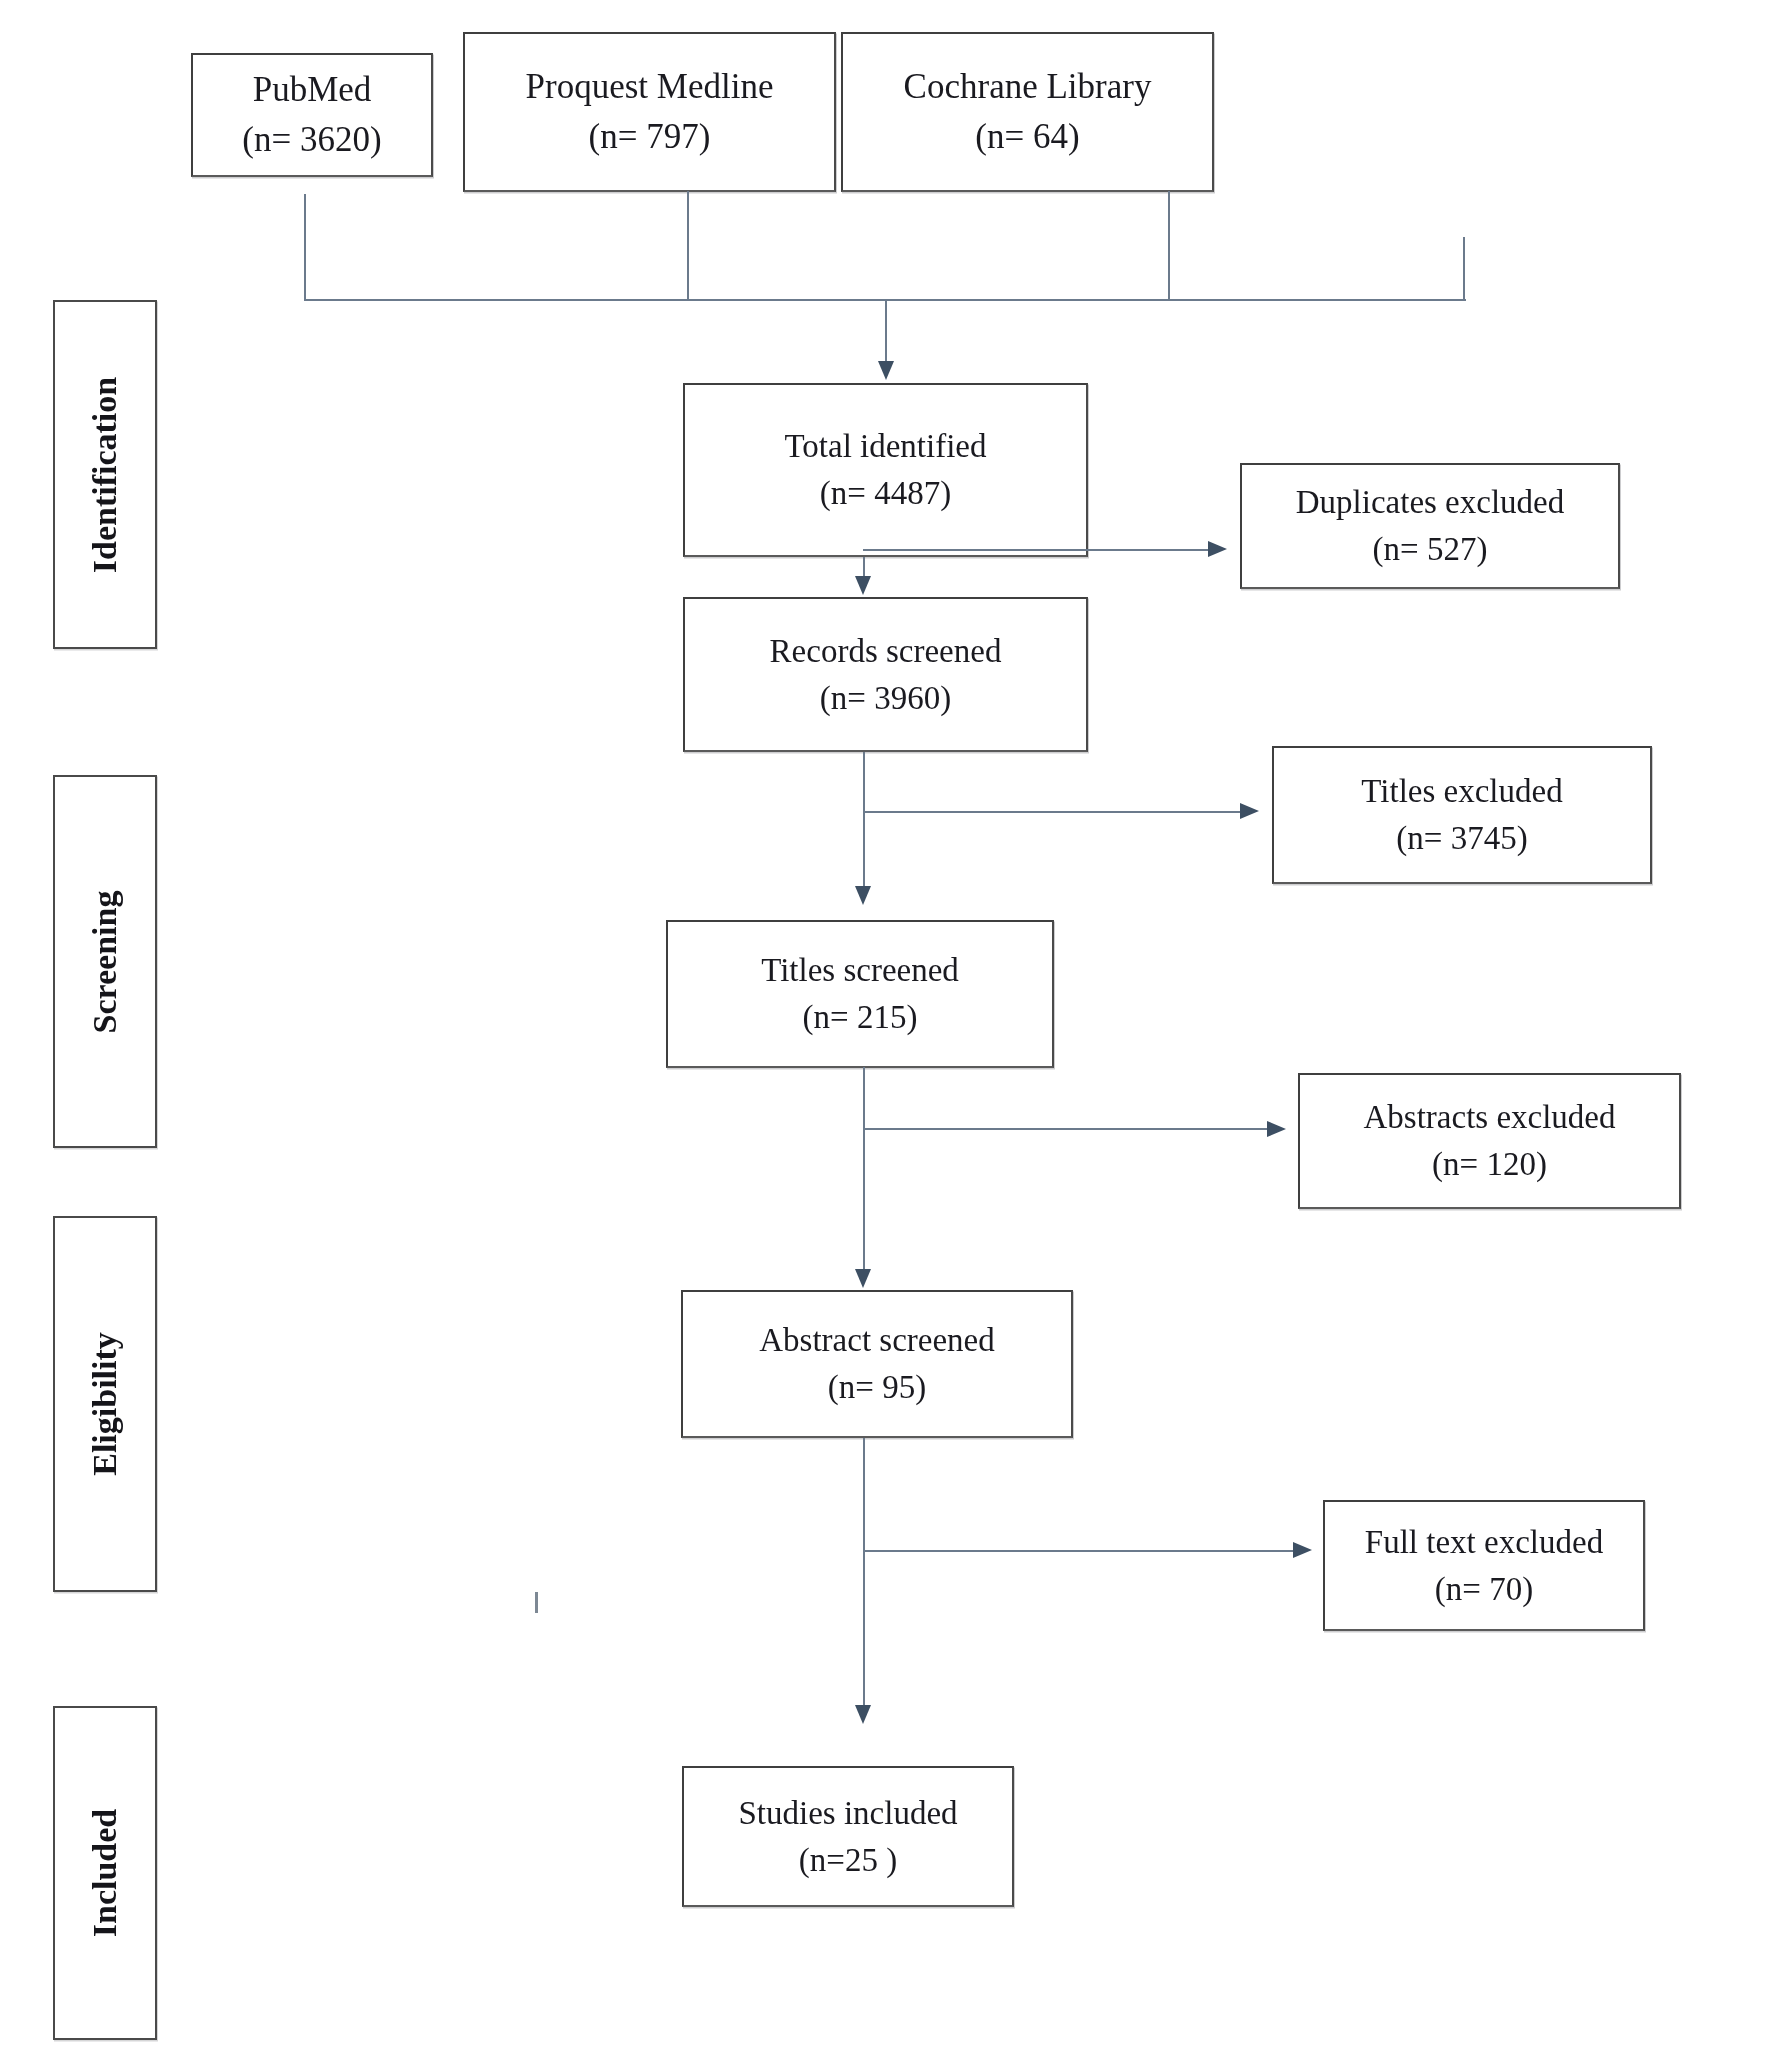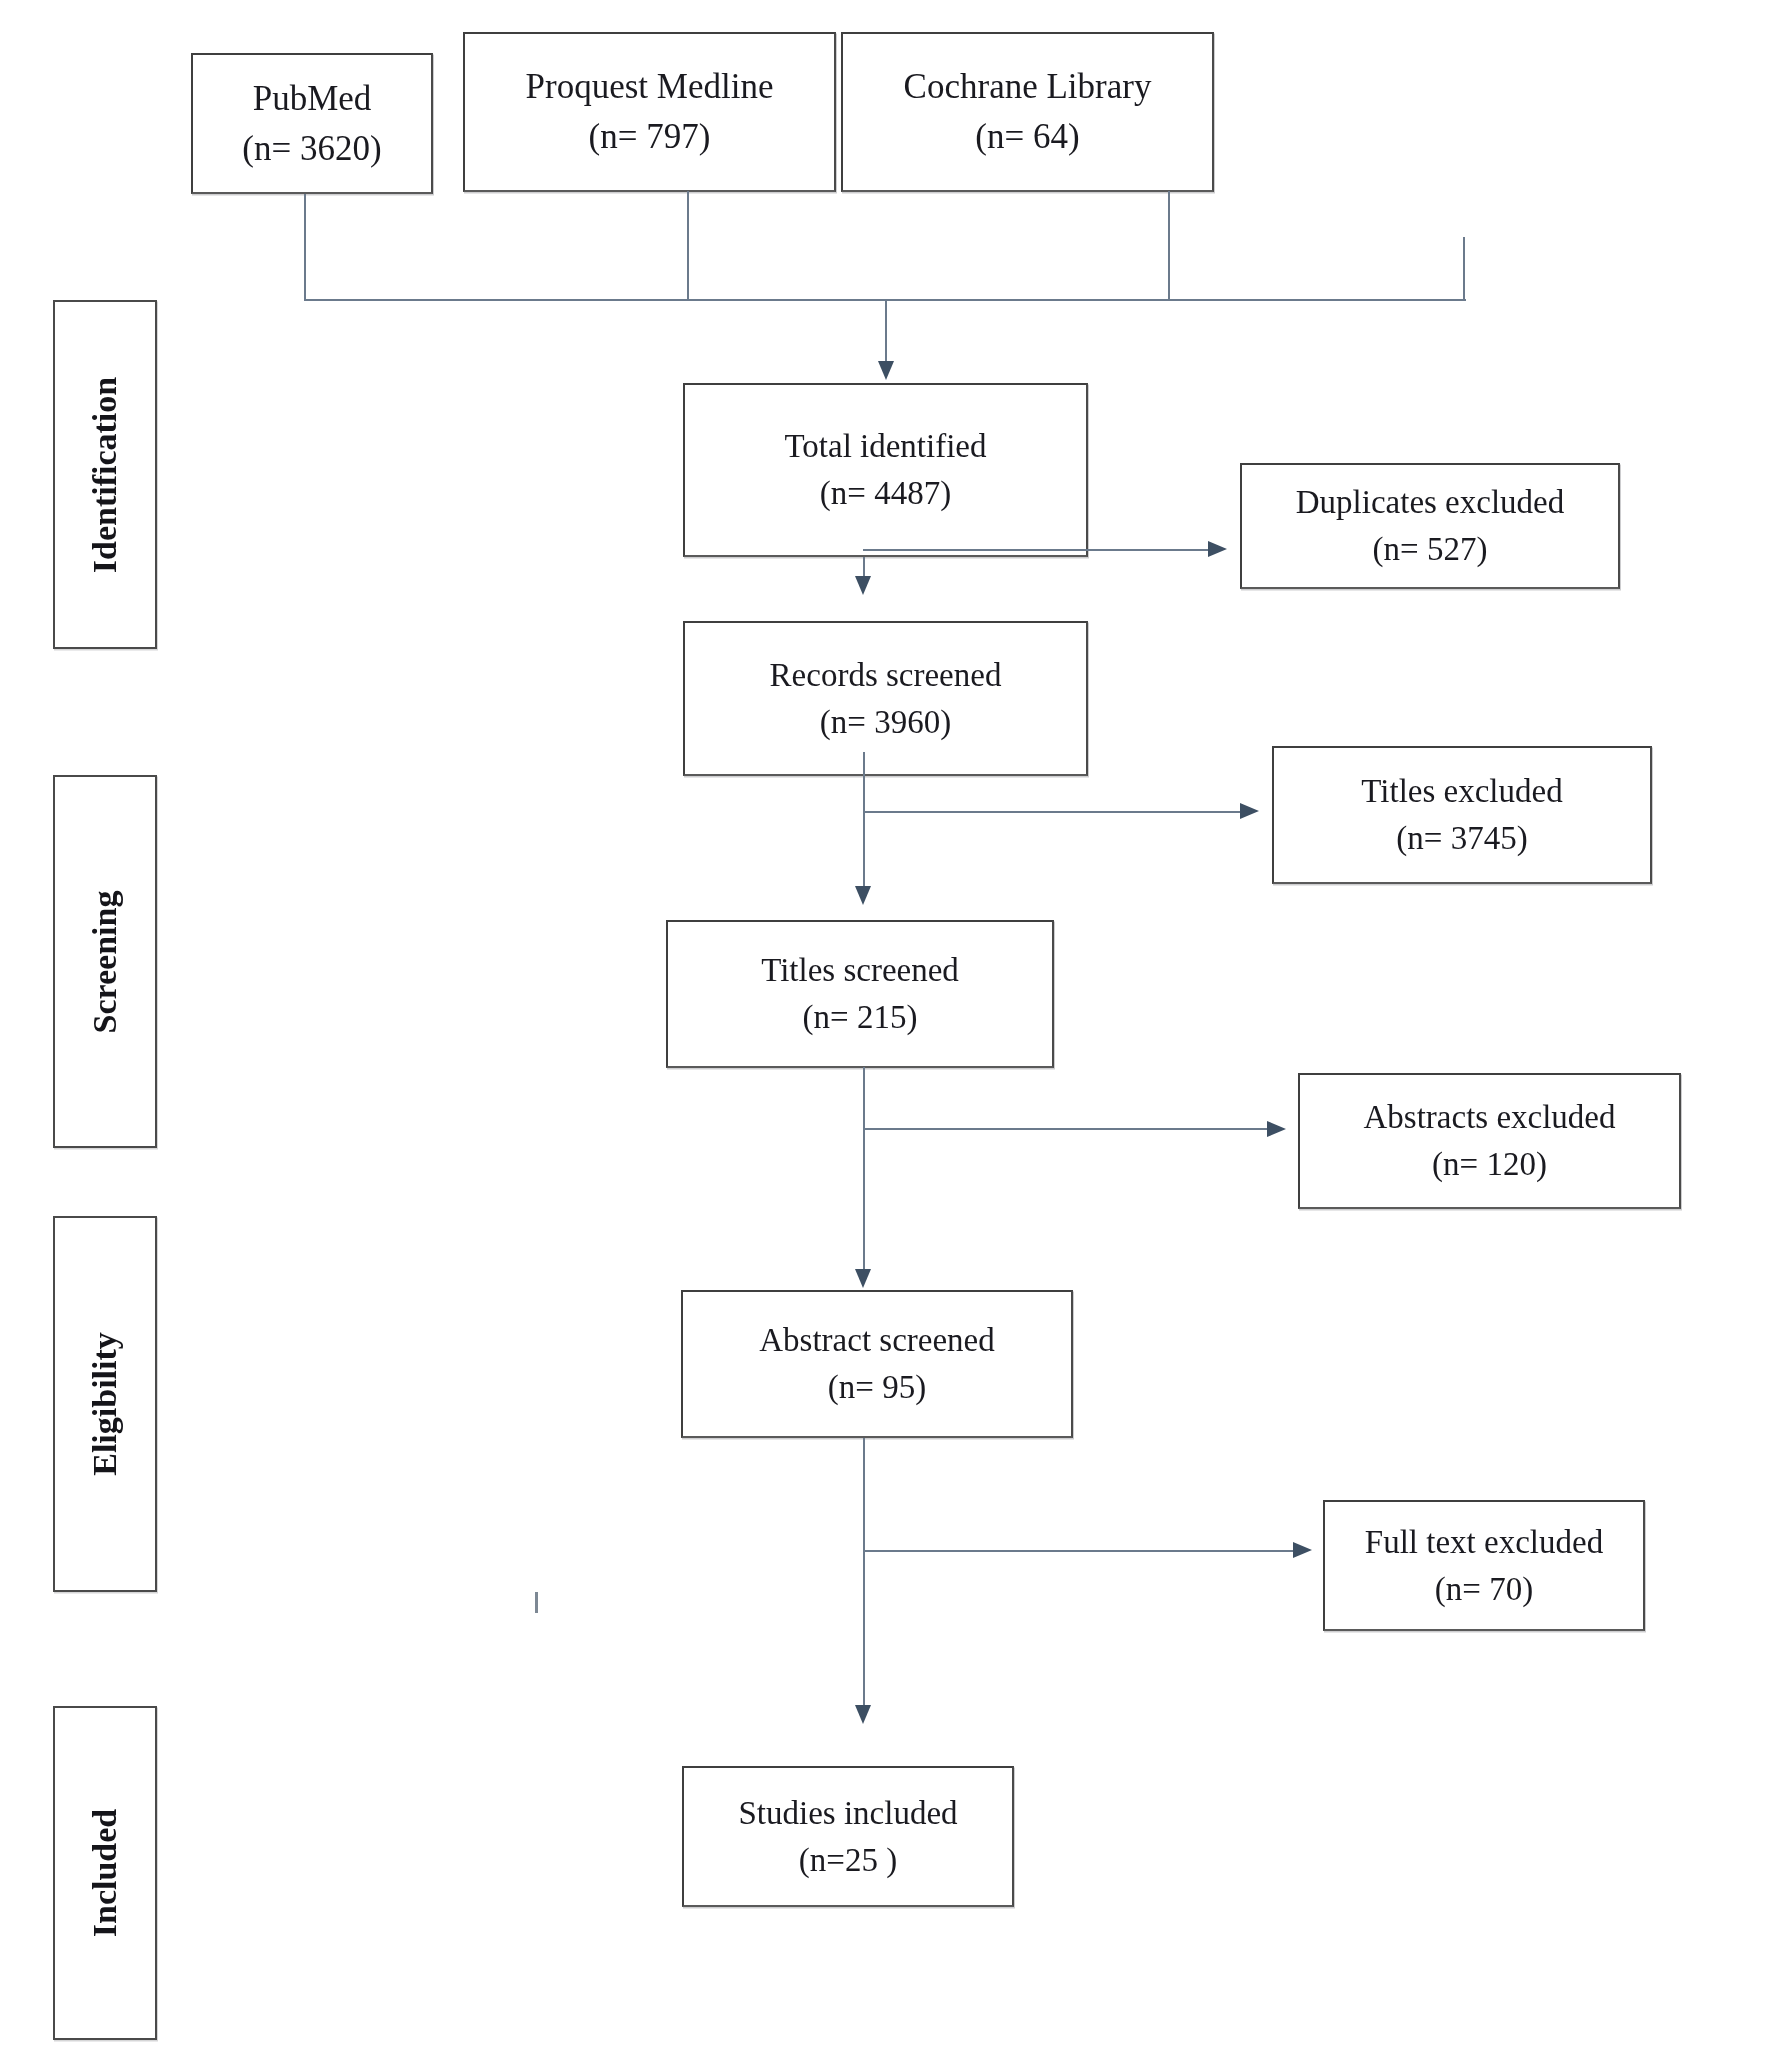--- a/index.html
+++ b/index.html
@@ -84,21 +84,21 @@
   </div>
 
   <div class="phase" style="left:53px; top:1216px; width:104px; height:376px;">
     <span style="font-size:34px;">Eligibility</span>
   </div>
 
   <div class="phase" style="left:53px; top:1706px; width:104px; height:334px;">
     <span style="font-size:34px;">Included</span>
   </div>
 
-  <div class="node" style="left:191px; top:53px; width:242px; height:141px; font-size:35px;">
+  <div class="node" style="left:191px; top:53px; width:242px; height:124px; font-size:35px;">
     <span class="l1">PubMed</span>
     <span class="l2">(n= 3620)</span>
   </div>
 
   <div class="node" style="left:463px; top:31.5px; width:373px; height:160px; font-size:35px;">
     <span class="l1">Proquest Medline</span>
     <span class="l2">(n= 797)</span>
   </div>
 
   <div class="node" style="left:841px; top:31.5px; width:373px; height:160px; font-size:35px;justify-content:center;">
@@ -115,21 +115,21 @@
   <div class="hline" style="left:304px; top:299px; width:1162px;"></div>
 
   <div class="vline" style="left:885px; top:299px; height:70px;"></div>
   <div class="arrow-down" style="left:878px; top:361px;"></div>
 
   <div class="node" style="left:683px; top:383px; width:405px; height:174px; font-size:33px;">
     <span class="l1">Total identified</span>
     <span class="l2">(n= 4487)</span>
   </div>
 
-  <div class="node" style="left:683px; top:597px; width:405px; height:155px; font-size:33px;margin-top:24px;">
+  <div class="node" style="left:683px; top:597px; width:405px; height:155px; font-size:33px;">
     <span class="l1">Records screened</span>
     <span class="l2">(n= 3960)</span>
   </div>
 
   <div class="node" style="left:666px; top:920px; width:388px; height:148px; font-size:33px;">
     <span class="l1">Titles screened</span>
     <span class="l2">(n= 215)</span>
   </div>
 
   <div class="node" style="left:681px; top:1290px; width:392px; height:148px; font-size:33px;">

